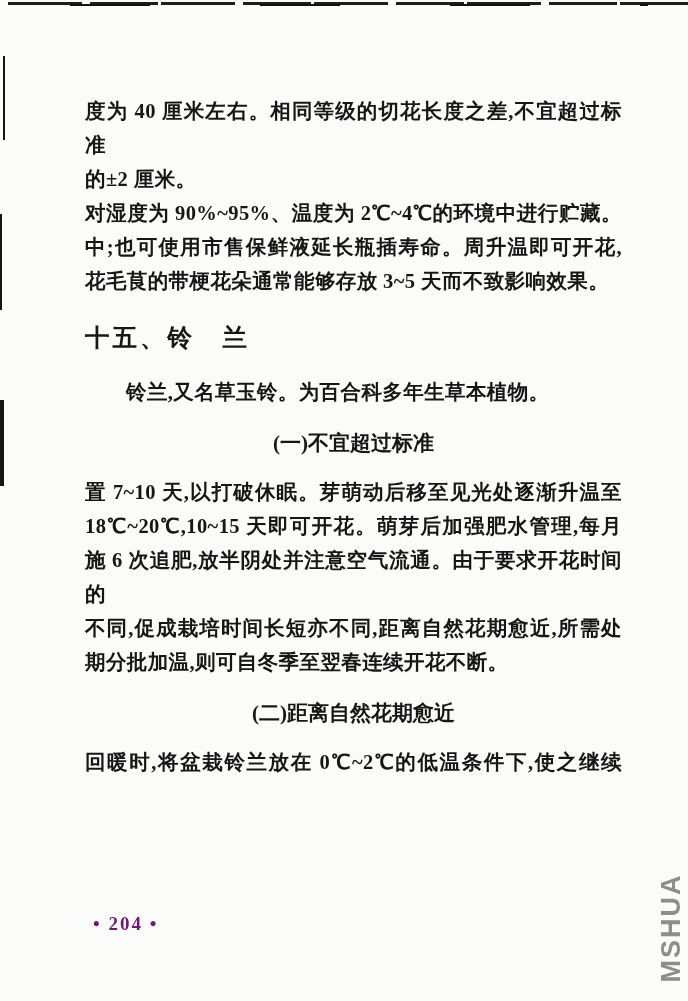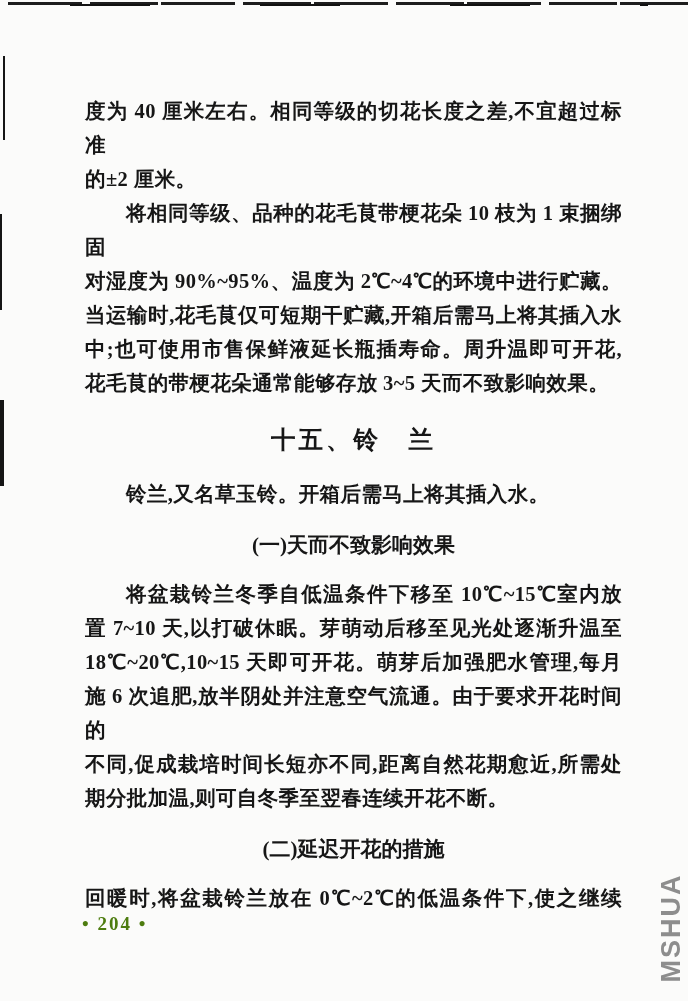--- a/index.html
+++ b/index.html
@@ -48,42 +48,42 @@
     font-weight:600;
     letter-spacing:0.4px;
     white-space:normal;
   }
   .fl  { text-align:justify; text-align-last:justify; }
   .end { text-align:right; text-align-last:left; }
   .ind { text-indent:2em; }
 
   .chapter {
     margin:25px 0 22px 0;
-    text-align:center;
+    text-align:left;
     font-size:24.5px;
     font-weight:bold;
     letter-spacing:3px;
     line-height:30px;
   }
   .subhead {
     margin:19px 0 17px 0;
     text-align:center;
     font-size:21px;
     font-weight:bold;
     line-height:30px;
   }
 
   
   .page-number {
     position:absolute;
-    left:82px; top:913px;
+    left:93px; top:913px;
     font-size:19px;
     font-weight:600;
     letter-spacing:2px;
-    color:#4d7c0f;
+    color:#701a75;
   }
   .watermark {
     position:absolute;
     width:110px; height:30px;
     right:-38px; bottom:58px;
     transform:rotate(-90deg);
     transform-origin:center;
     font-family:"Liberation Sans", sans-serif;
     font-size:27px;
     font-weight:600;
@@ -101,40 +101,37 @@
   <div class="top-edge2"></div>
   <div class="left-mark m1"></div>
   <div class="left-mark m2"></div>
   <div class="left-mark m3"></div>
 
   <div class="text-column">
 
     <p class="ln fl">度为 40 厘米左右。相同等级的切花长度之差,不宜超过标准</p>
     <p class="ln end">的±2 厘米。</p>
 
-    <p class="ln fl ind">将相同等级、品种的花毛茛带梗花朵 10 枝为 1 束捆绑固</p>
     <p class="ln fl">对湿度为 90%~95%、温度为 2℃~4℃的环境中进行贮藏。</p>
-    <p class="ln fl">当运输时,花毛茛仅可短期干贮藏,开箱后需马上将其插入水</p>
     <p class="ln fl">中;也可使用市售保鲜液延长瓶插寿命。周升温即可开花,</p>
     <p class="ln end">花毛茛的带梗花朵通常能够存放 3~5 天而不致影响效果。</p>
 
     <h2 class="chapter">十五、铃　兰</h2>
 
-    <p class="ln end ind">铃兰,又名草玉铃。开箱后需马上将其插入水。</p>
+    <p class="ln end ind">铃兰,又名草玉铃。为百合科多年生草本植物。</p>
 
-    <h3 class="subhead">(一)天而不致影响效果</h3>
+    <h3 class="subhead">(一)不宜超过标准</h3>
 
-    <p class="ln fl ind">将盆栽铃兰冬季自低温条件下移至 10℃~15℃室内放</p>
     <p class="ln fl">置 7~10 天,以打破休眠。芽萌动后移至见光处逐渐升温至</p>
     <p class="ln fl">18℃~20℃,10~15 天即可开花。萌芽后加强肥水管理,每月</p>
     <p class="ln fl">施 6 次追肥,放半阴处并注意空气流通。由于要求开花时间的</p>
     <p class="ln fl">不同,促成栽培时间长短亦不同,距离自然花期愈近,所需处</p>
     <p class="ln end">期分批加温,则可自冬季至翌春连续开花不断。</p>
 
-    <h3 class="subhead">(二)延迟开花的措施</h3>
+    <h3 class="subhead">(二)距离自然花期愈近</h3>
 
     <p class="ln fl">回暖时,将盆栽铃兰放在 0℃~2℃的低温条件下,使之继续</p>
 
   </div>
 
   <div class="page-number">• 204 •</div>
 
   <div class="watermark">MSHUA</div>
 
 </div>

